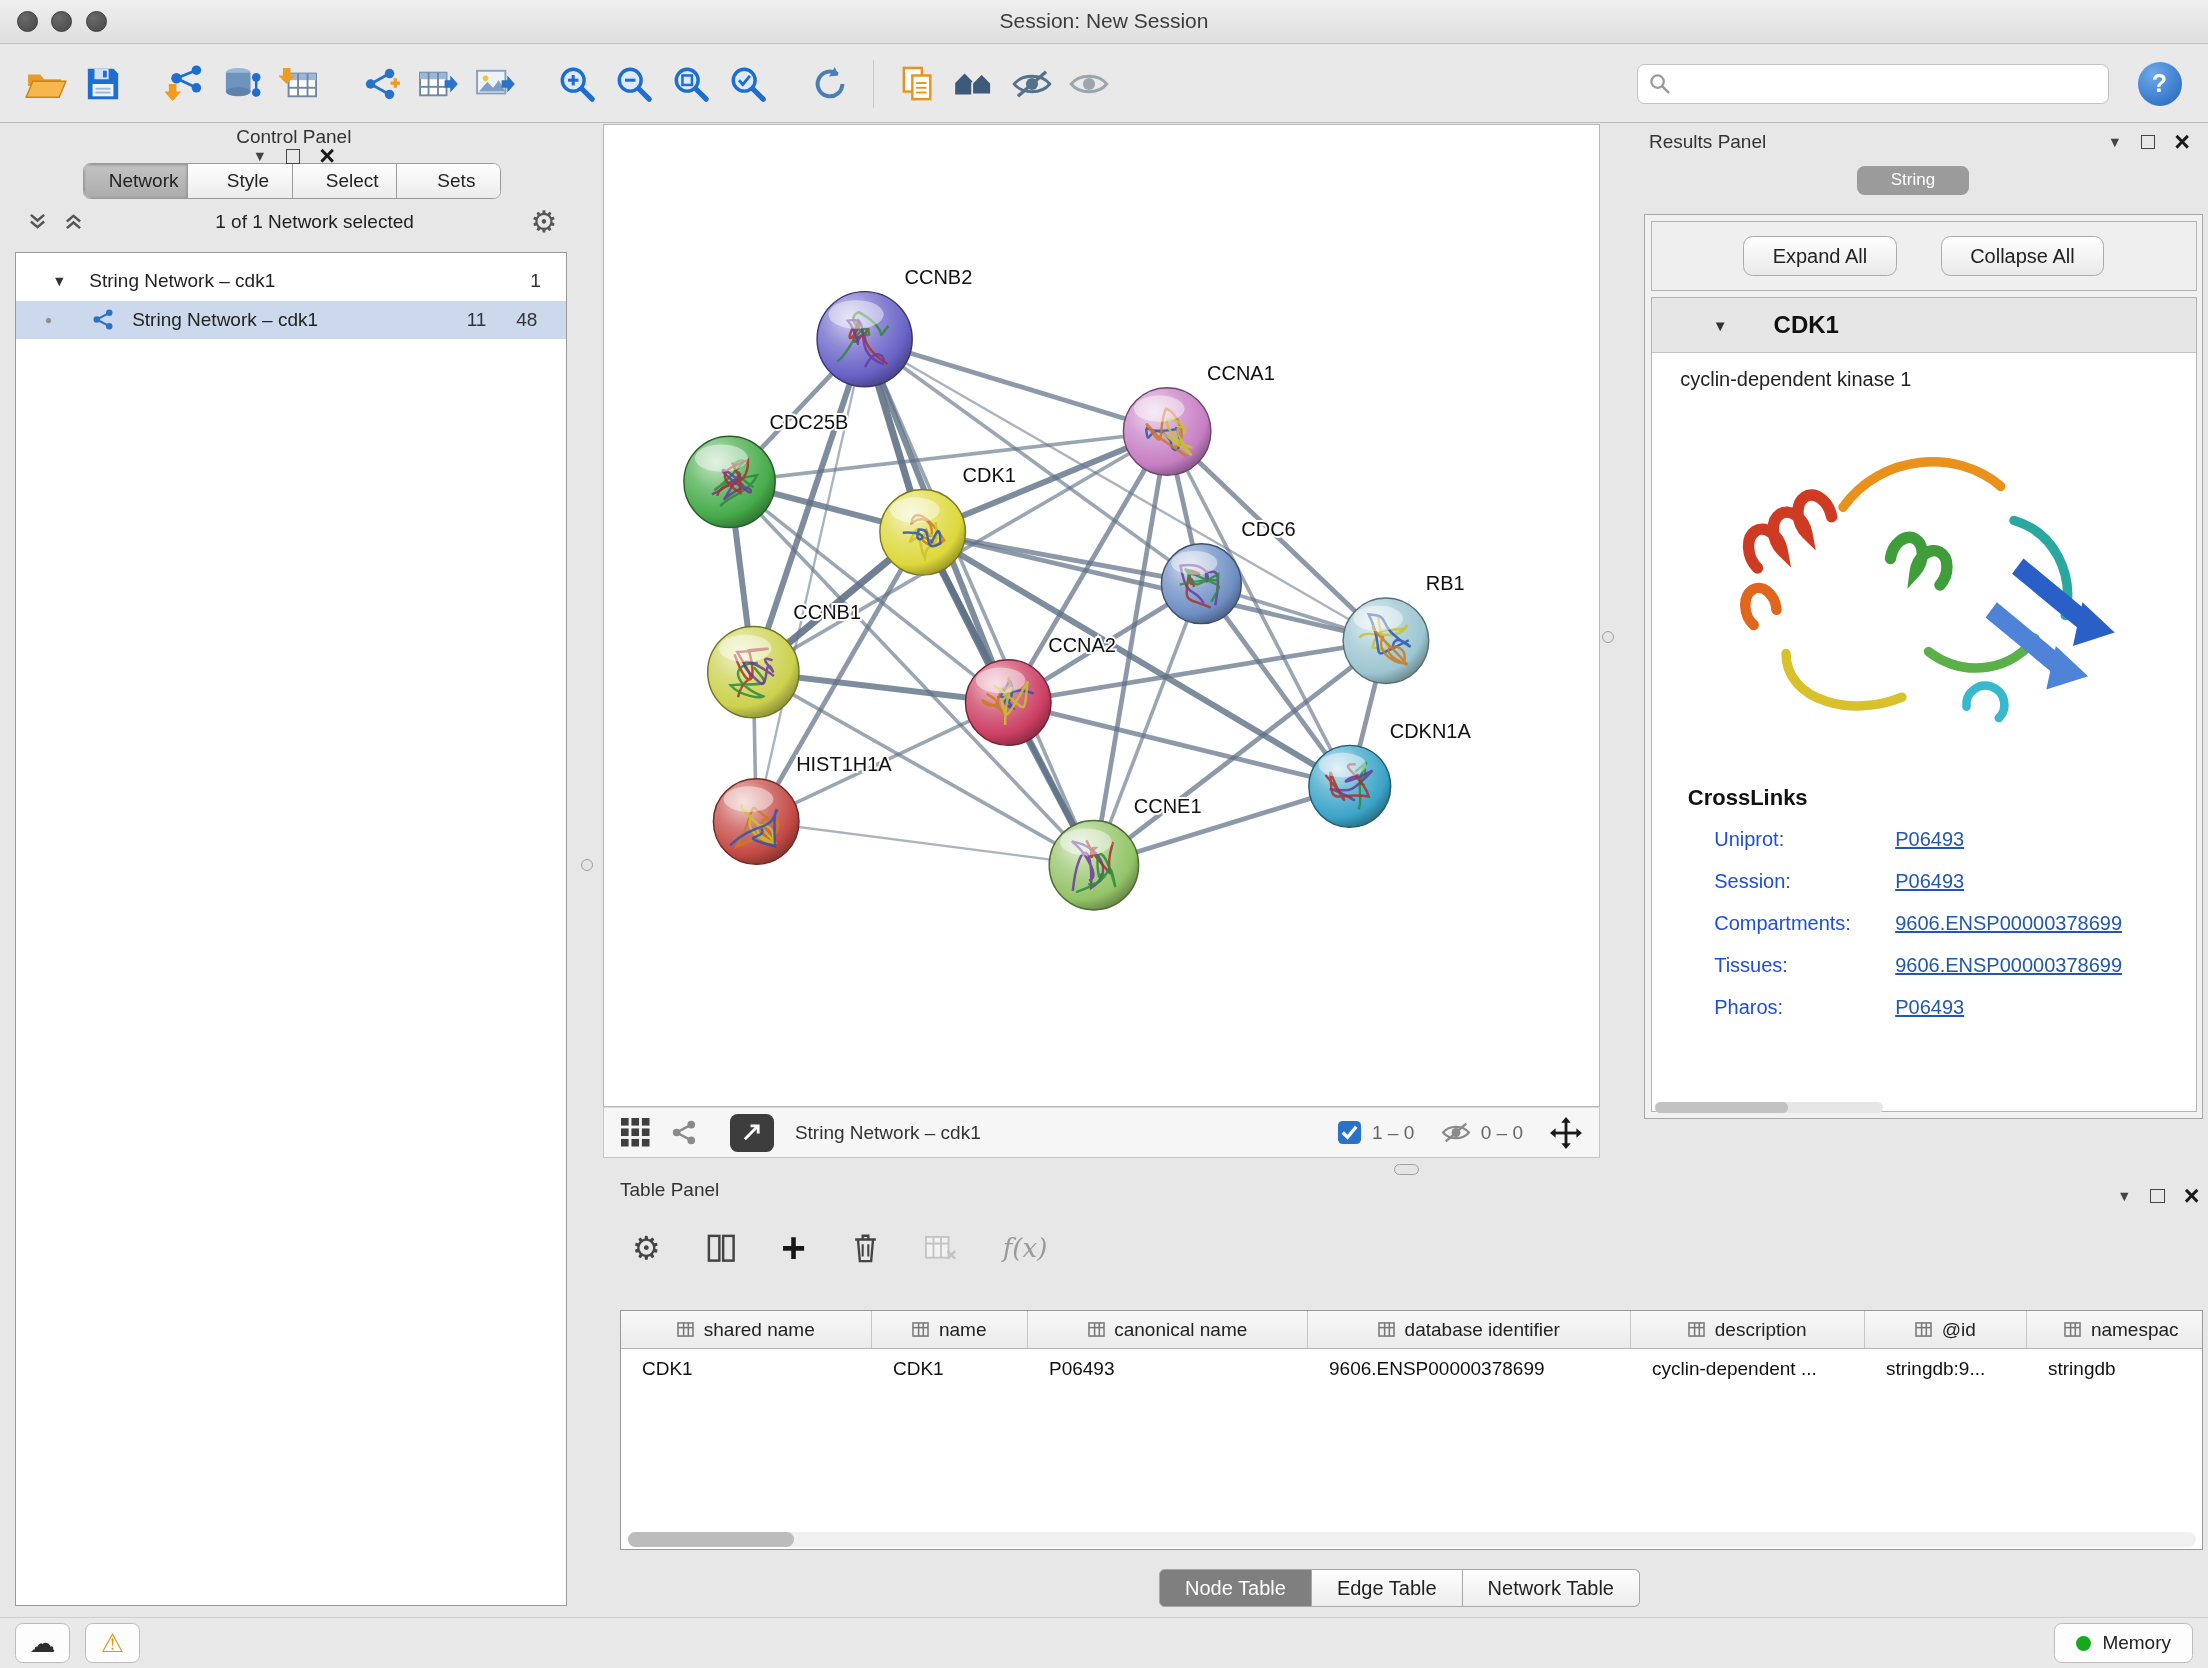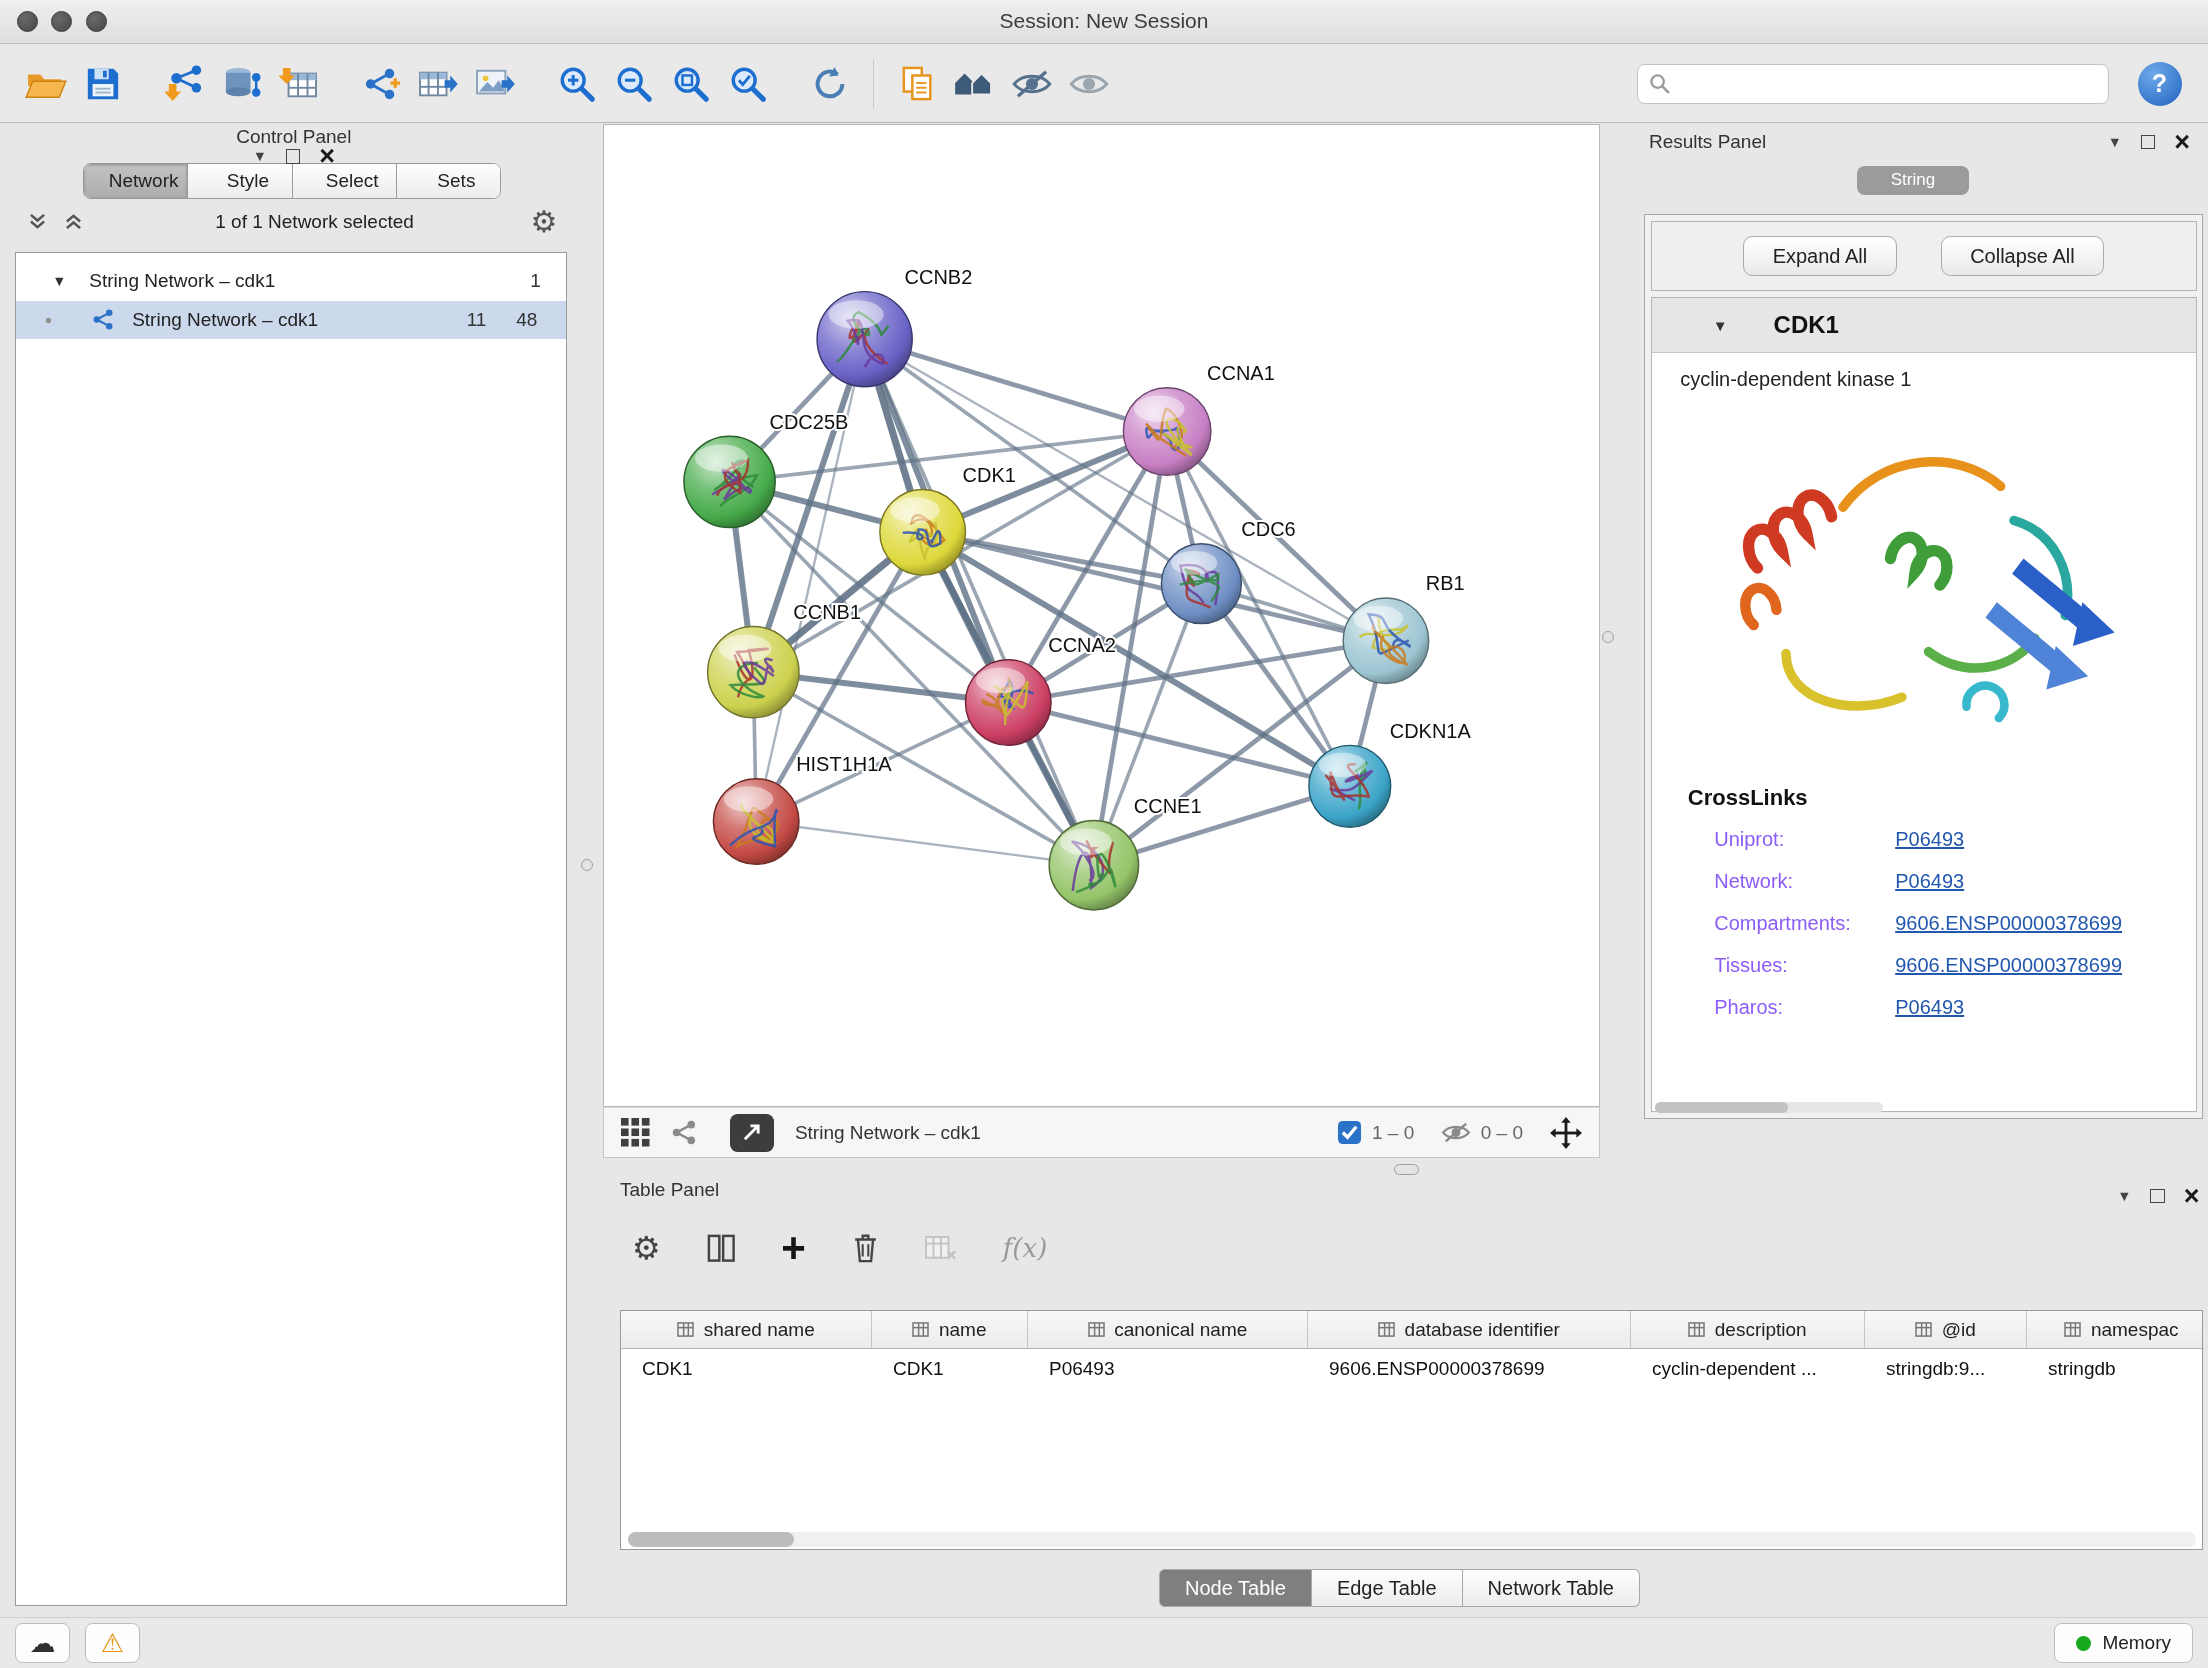--- a/index.html
+++ b/index.html
@@ -69,21 +69,21 @@
   .rp-btn{font-size:20px;padding:7.6px 28.5px;border:1px solid #ababab;border-radius:9.5px;background:linear-gradient(#ffffff,#e9e9e9);color:#222;}
   .rp-gene{border:1px solid #b4b4b4;background:#fff;flex:1;overflow:hidden;display:flex;flex-direction:column;}
   .rp-gene-header{height:55px;background:#e6e6e6;border-bottom:1px solid #c6c6c6;display:flex;align-items:center;padding-left:61px;flex:0 0 auto;}
   .rp-gene-arrow{font-size:15px;color:#333;margin-right:46px;}
   .rp-gene-name{font-size:24px;font-weight:bold;color:#111;}
   .rp-gene-body{padding:15px 0 0 28.5px;overflow:hidden;}
   .rp-desc{font-size:20px;color:#222;}
   .rp-protein{display:block;margin:25px auto 5.7px;}
   .cl-heading{font-size:22px;font-weight:bold;color:#111;margin:27px 0 17px 7.6px;}
   .cl-row{display:flex;font-size:20px;margin:0 0 19px 34px;}
-  .cl-label{width:181px;color:#8b5cf6;flex:0 0 auto;}
+  .cl-label{width:181px;color:#1d4ed8;flex:0 0 auto;}
   .cl-value{color:#2257ae;text-decoration:underline;white-space:nowrap;}
   .rp-scroll{position:absolute;left:9.5px;bottom:4.8px;height:11.4px;width:228px;background:#e6e6e6;border-radius:5.7px;}
   .rp-thumb{width:133px;height:11.4px;background:#c2c2c2;border-radius:5.7px;}
 
   
   .table-panel{position:absolute;left:590px;top:1179px;width:1619px;height:436px;}
   .tp-header{height:34px;display:flex;justify-content:space-between;padding:0 9.5px 0 30px;}
   .tp-toolbar{height:63px;display:flex;align-items:center;padding-left:42px;gap:46px;margin-top:3.8px;}
   .tp-plus{font-size:42px;font-weight:bold;color:#161616;line-height:38px;}
   .tp-gear{font-size:32px;color:#444;line-height:34px;}
@@ -684,21 +684,21 @@
           <polygon points="372,196 406,228 362,242" fill="#2b5fc8"></polygon>
           <polygon points="282,196 352,254 340,270 270,212" fill="#4f83d8"></polygon>
           <polygon points="344,242 378,274 334,288" fill="#4f83d8"></polygon>
         </svg>
         <div class="cl-heading">CrossLinks</div>
         <div class="cl-row">
           <span class="cl-label">Uniprot:</span>
           <span class="cl-value">P06493</span>
         </div>
         <div class="cl-row">
-          <span class="cl-label">Network:</span>
+          <span class="cl-label">Session:</span>
           <span class="cl-value">P06493</span>
         </div>
         <div class="cl-row">
           <span class="cl-label">Compartments:</span>
           <span class="cl-value">9606.ENSP00000378699</span>
         </div>
         <div class="cl-row">
           <span class="cl-label">Tissues:</span>
           <span class="cl-value">9606.ENSP00000378699</span>
         </div>

